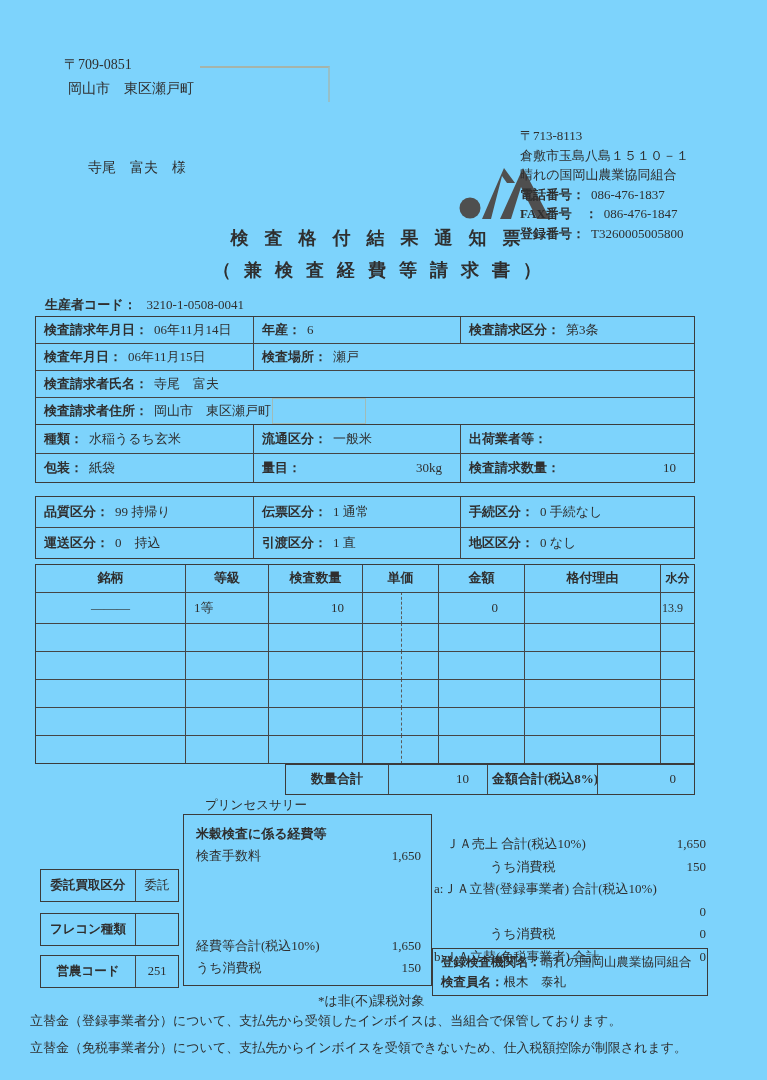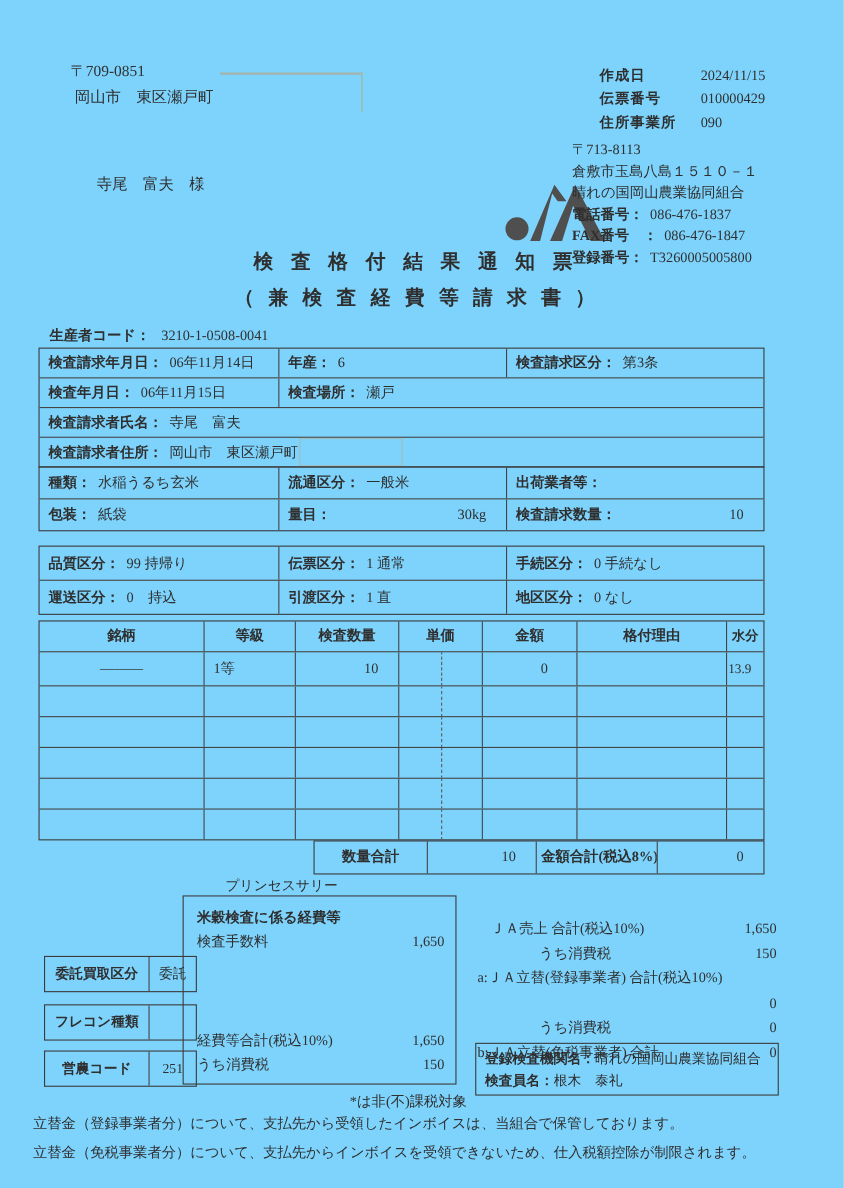--- a/index.html
+++ b/index.html
@@ -80,34 +80,20 @@
 </head>
 <body>
 
 <div class="page">
 
   <div class="abs" style="left:64px;top:56px;font-size:14px;">〒709-0851</div>
   <div class="abs" style="left:68px;top:80px;font-size:14px;">岡山市　東区瀬戸町</div>
   <div class="abs redact1" style="left:200px;top:66px;width:128px;height:34px;"></div>
   <div class="abs" style="left:88px;top:128px;font-size:14px;margin-top:31px;">寺尾　富夫　様</div>
 
-  <div class="abs" style="left:545px;top:58px;">
-    <div class="meta-row">
-      <span class="ml">作成日</span>
-      <span>2024/11/15</span>
-    </div>
-    <div class="meta-row">
-      <span class="ml">伝票番号</span>
-      <span>010000429</span>
-    </div>
-    <div class="meta-row">
-      <span class="ml">住所事業所</span>
-      <span>090</span>
-    </div>
-  </div>
 
   <div class="abs" style="left:456px;top:156px;width:102px;height:74px;">
     <svg width="102" height="74" viewBox="0 0 102 74">
       <circle cx="14" cy="52" r="10.5" fill="#4f4f4f"></circle>
       <path d="M26 63 L48 12 L59 27 L51 27 L46 20 L35 63 Z" fill="#4f4f4f"></path>
       <path d="M44 63 L67 12 L94 63 L81 63 L65 31 L55 63 Z" fill="#4f4f4f"></path>
     </svg>
   </div>
 
   <div class="abs" style="left:520px;top:126px;">
@@ -313,21 +299,21 @@
         </div>
       <div class="cell lb" style="padding:2px 4px;">金額合計(税込8%)</div>
       <div class="cell">
           <span class="num">0</span>
         </div>
     </div>
   </div>
 
   <div class="abs" style="left:205px;top:797px;font-size:12.5px;">プリンセスサリー</div>
 
-  <div class="box" style="left:166px;top:814px;width:247px;height:170px;">
+  <div class="box" style="left:183px;top:814px;width:247px;height:170px;">
     <div class="exp-inner">
       <div class="exp-head">米穀検査に係る経費等</div>
       <div class="exp-row">
         <span>検査手数料</span>
         <span>1,650</span>
       </div>
       <div class="exp-spacer"></div>
       <div class="exp-row">
         <span>経費等合計(税込10%)</span>
         <span>1,650</span>

